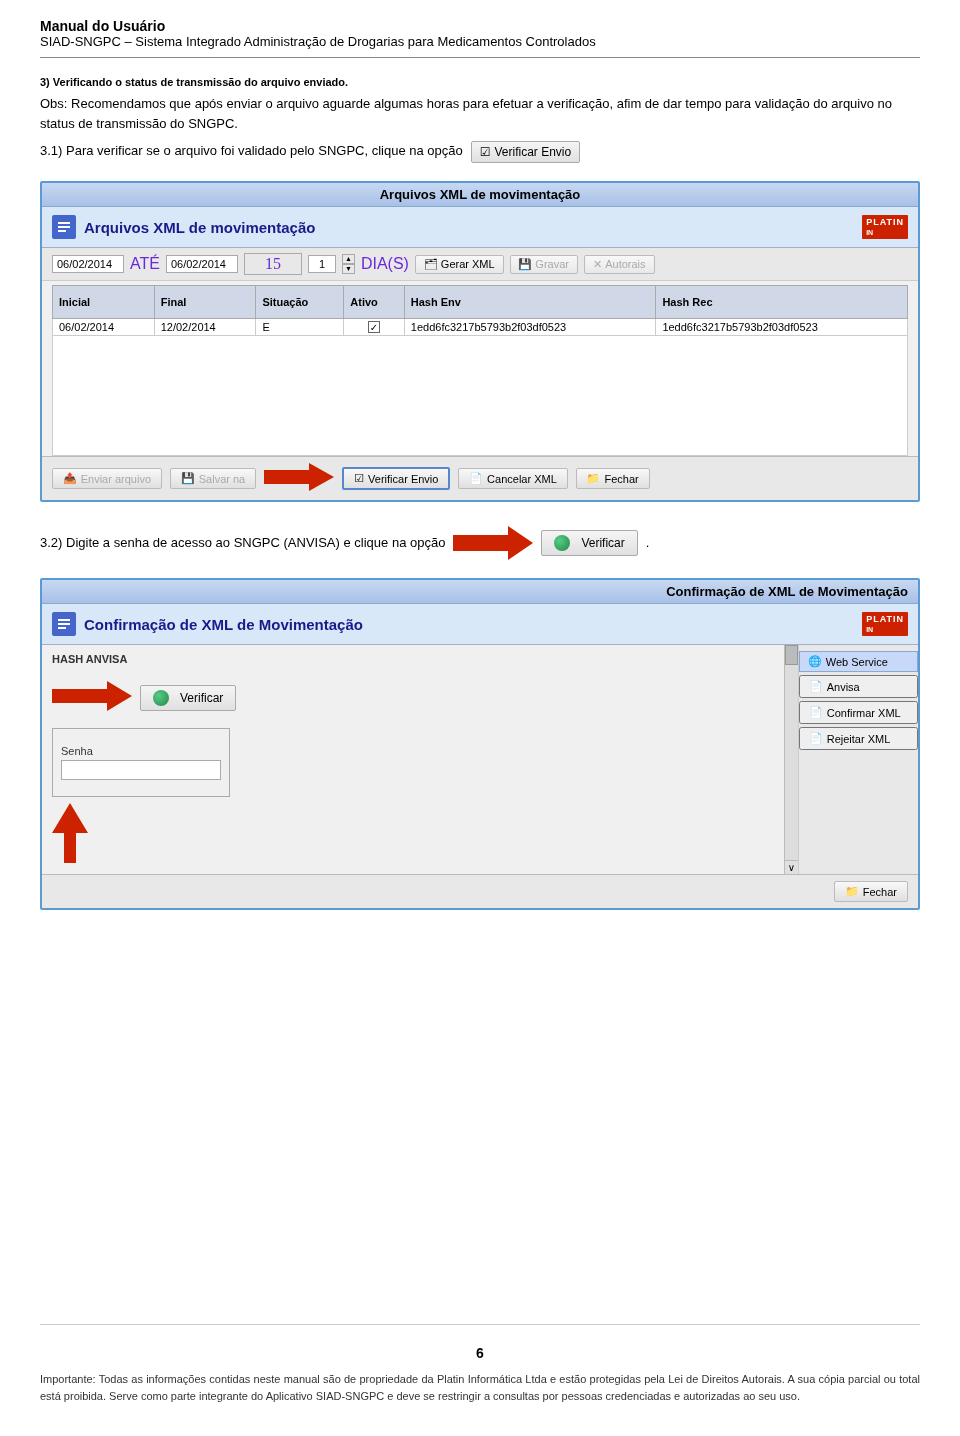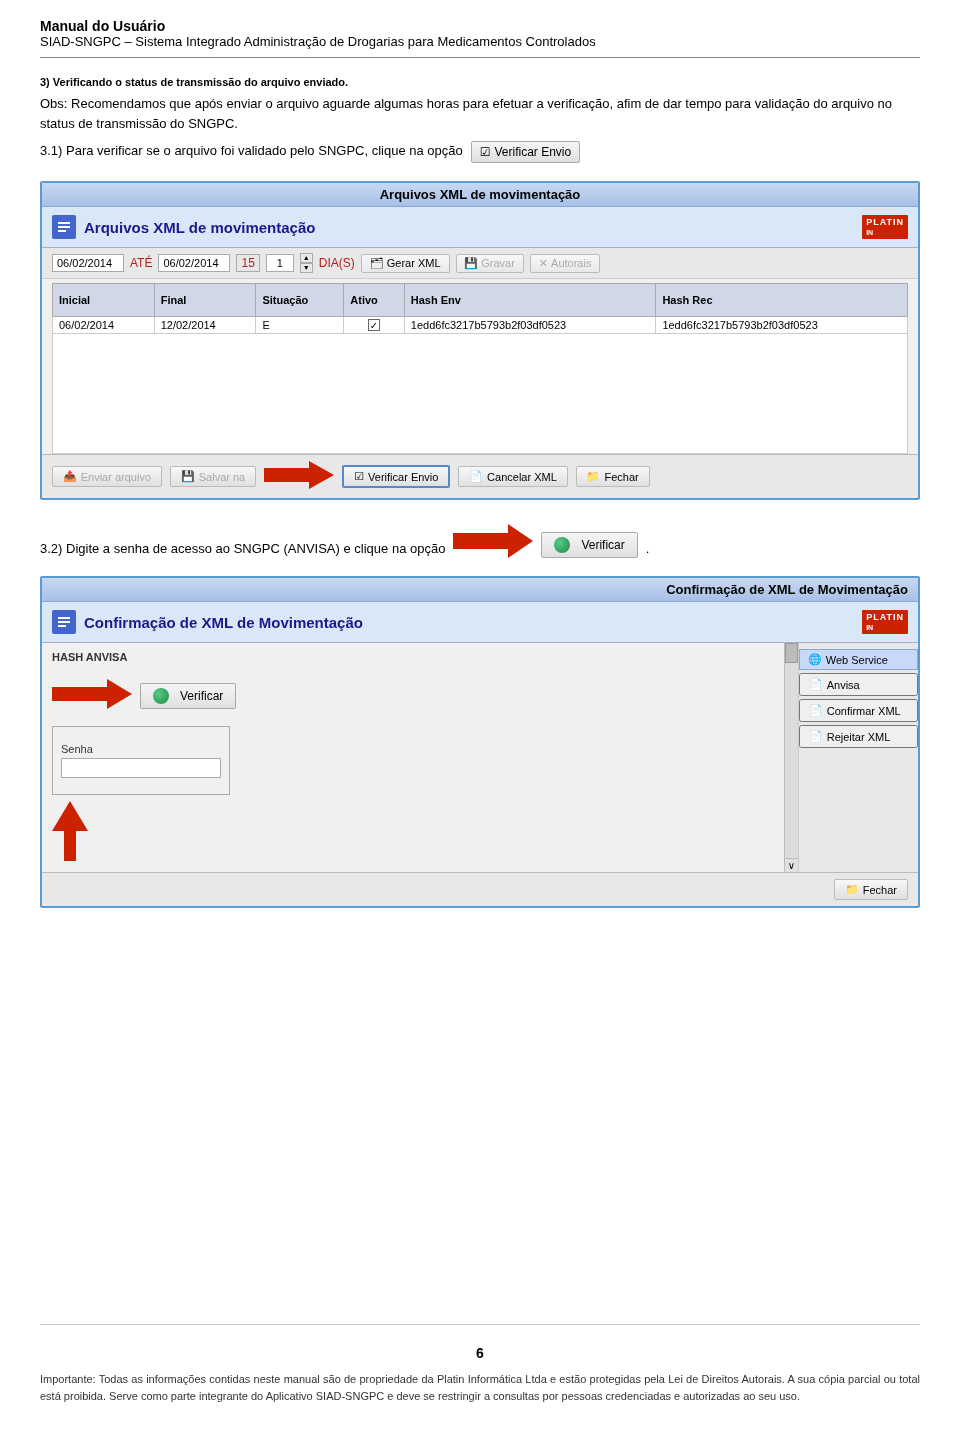--- a/index.html
+++ b/index.html
@@ -129,22 +129,22 @@
       font-size: 11px;
       border-radius: 2px;
       gap: 3px;
       cursor: pointer;
       white-space: nowrap;
     }
     .toolbar-btn.disabled {
       color: #aaa;
     }
     .toolbar-label {
-      font-size: 12px;
-      color: #b91c1c;
+      font-size: 16px;
+      color: #6d28d9;
     }
     .toolbar-date-input {
       border: 1px solid #aaa;
       background: white;
       padding: 2px 4px;
       font-size: 11px;
       width: 72px;
     }
     .toolbar-days-input {
       border: 1px solid #aaa;
@@ -412,21 +412,21 @@
         <div class="dialog-header-title">Arquivos XML de movimentação</div>
         <div class="platin-logo">
           <span>PLATIN</span><br><span style="font-size:7px; letter-spacing:0;">IN</span>
         </div>
       </div>
 
       <div class="dialog-toolbar">
         <input class="toolbar-date-input" type="text" value="06/02/2014" style="">
         <span class="toolbar-label">ATÉ</span>
         <input class="toolbar-date-input" type="text" value="06/02/2014" style="">
-        <span class="toolbar-label" style="border:1px solid #aaa; background:#e8e8e8; padding:1px 4px;">15</span>
+        <span class="toolbar-label" style="border:1px solid #aaa; background:#e8e8e8; padding:1px 20px;font-family:Liberation Serif, serif;">15</span>
         <input class="toolbar-days-input" type="text" value="1" style="">
         <div class="toolbar-spin">
           <span class="toolbar-spin-btn">▲</span>
           <span class="toolbar-spin-btn">▼</span>
         </div>
         <span class="toolbar-label">DIA(S)</span>
         <button class="toolbar-btn">
           <span>🗂</span>
           <span>Gerar XML</span>
         </button>
@@ -491,21 +491,21 @@
           <span>Cancelar XML</span>
         </button>
         <button class="dialog-footer-btn">
           <span>📁</span>
           <span>Fechar</span>
         </button>
       </div>
     </div>
   </div>
 
-  <div class="paragraph" style="display:flex; align-items:flex-end; gap:8px; flex-wrap:wrap; margin-bottom:10px; margin-top: 6px;">
+  <div class="paragraph" style="display:flex; align-items:center; gap:8px; flex-wrap:wrap; margin-bottom:10px; margin-top: 6px;">
     <span>3.2) Digite a senha de acesso ao SNGPC (ANVISA) e clique na opção</span>
 
     <div style="position:relative; display:inline-flex; align-items:center;">
       <svg width="80" height="34" viewBox="0 0 80 34">
         <polygon points="0,9 55,9 55,0 80,17 55,34 55,25 0,25" fill="#cc2200"></polygon>
       </svg>
     </div>
     <button class="verify-btn-inline">
       <span class="verify-icon"></span>
       <span>Verificar</span>

